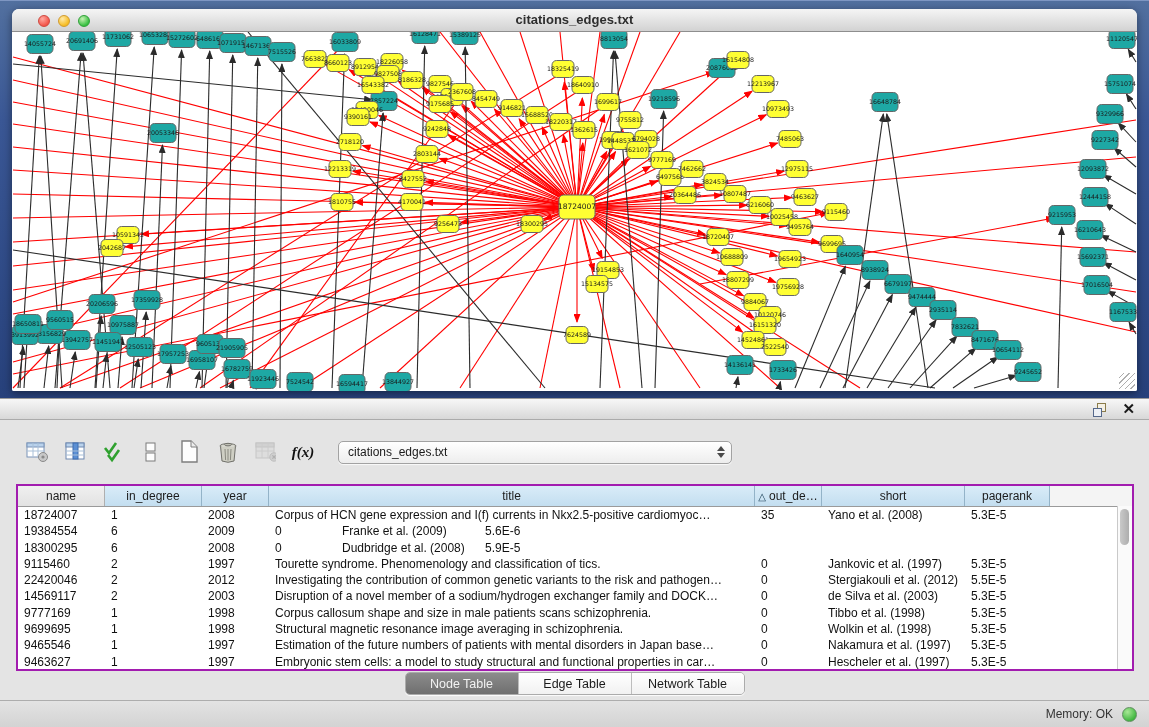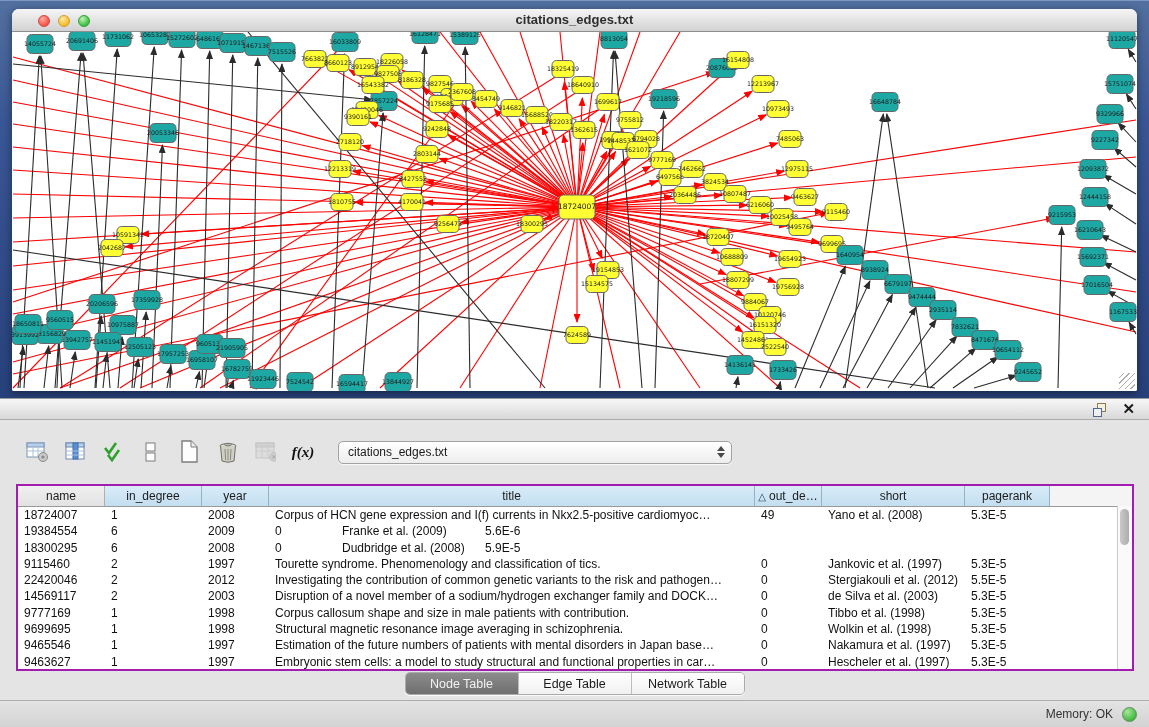--- a/index.html
+++ b/index.html
@@ -645,21 +645,21 @@
             <span>pagerank</span>
           </div>
           <div class="th filler"></div>
         </div>
       <div class="tbody" id="tbody">
           <div class="tr">
             <div class="td" style="width: 87px;">18724007</div>
             <div class="td" style="width: 97px;">1</div>
             <div class="td" style="width: 67px;">2008</div>
             <div class="td" style="width: 486px;">Corpus of HCN gene expression and I(f) currents in Nkx2.5-positive cardiomyoc…</div>
-            <div class="td" style="width: 67px;">49</div>
+            <div class="td" style="width: 67px;">35</div>
             <div class="td" style="width: 143px;">Yano et al. (2008)</div>
             <div class="td" style="width: 85px;">5.3E-5</div>
           </div>
           <div class="tr">
             <div class="td" style="width: 87px;">19384554</div>
             <div class="td" style="width: 97px;">6</div>
             <div class="td" style="width: 67px;">2009</div>
             <div class="td" style="width: 67px;">0</div>
             <div class="td" style="width: 143px;">Franke et al. (2009)</div>
             <div class="td" style="width: 85px;">5.6E-6</div>
@@ -696,21 +696,21 @@
             <div class="td" style="width: 67px;">2003</div>
             <div class="td" style="width: 486px;">Disruption of a novel member of a sodium/hydrogen exchanger family and DOCK…</div>
             <div class="td" style="width: 67px;">0</div>
             <div class="td" style="width: 143px;">de Silva et al. (2003)</div>
             <div class="td" style="width: 85px;">5.3E-5</div>
           </div>
           <div class="tr">
             <div class="td" style="width: 87px;">9777169</div>
             <div class="td" style="width: 97px;">1</div>
             <div class="td" style="width: 67px;">1998</div>
-            <div class="td" style="width: 486px;">Corpus callosum shape and size in male patients with contribution.</div>
+            <div class="td" style="width: 486px;">Corpus callosum shape and size in male patients scans schizophrenia.</div>
             <div class="td" style="width: 67px;">0</div>
             <div class="td" style="width: 143px;">Tibbo et al. (1998)</div>
             <div class="td" style="width: 85px;">5.3E-5</div>
           </div>
           <div class="tr">
             <div class="td" style="width: 87px;">9699695</div>
             <div class="td" style="width: 97px;">1</div>
             <div class="td" style="width: 67px;">1998</div>
             <div class="td" style="width: 486px;">Structural magnetic resonance image averaging in schizophrenia.</div>
             <div class="td" style="width: 67px;">0</div>

